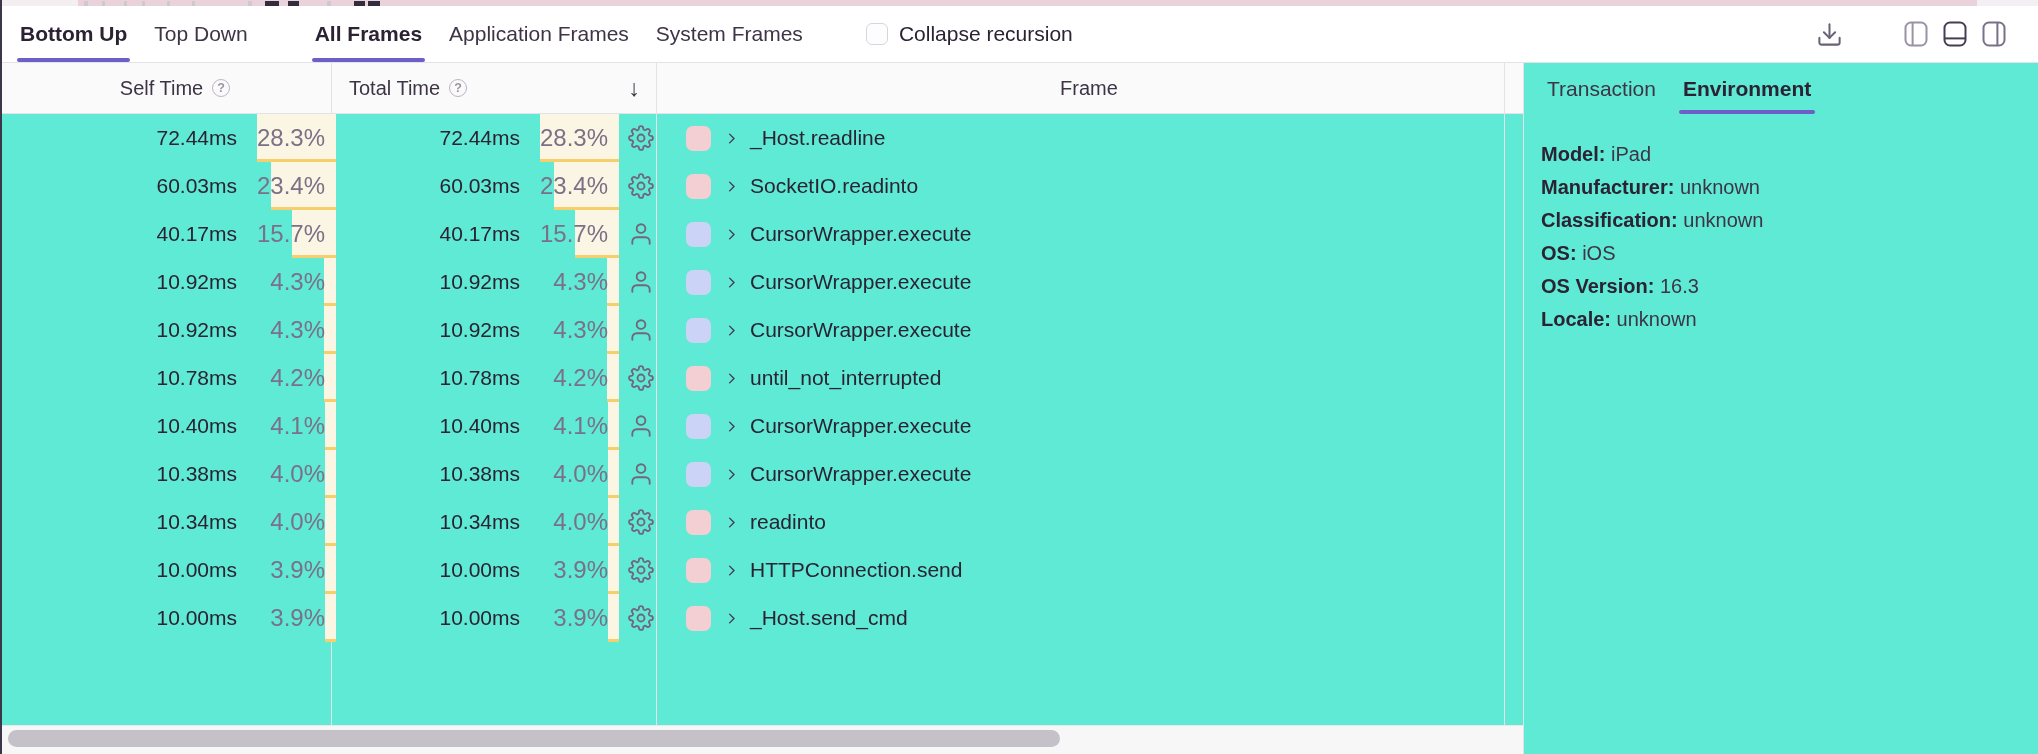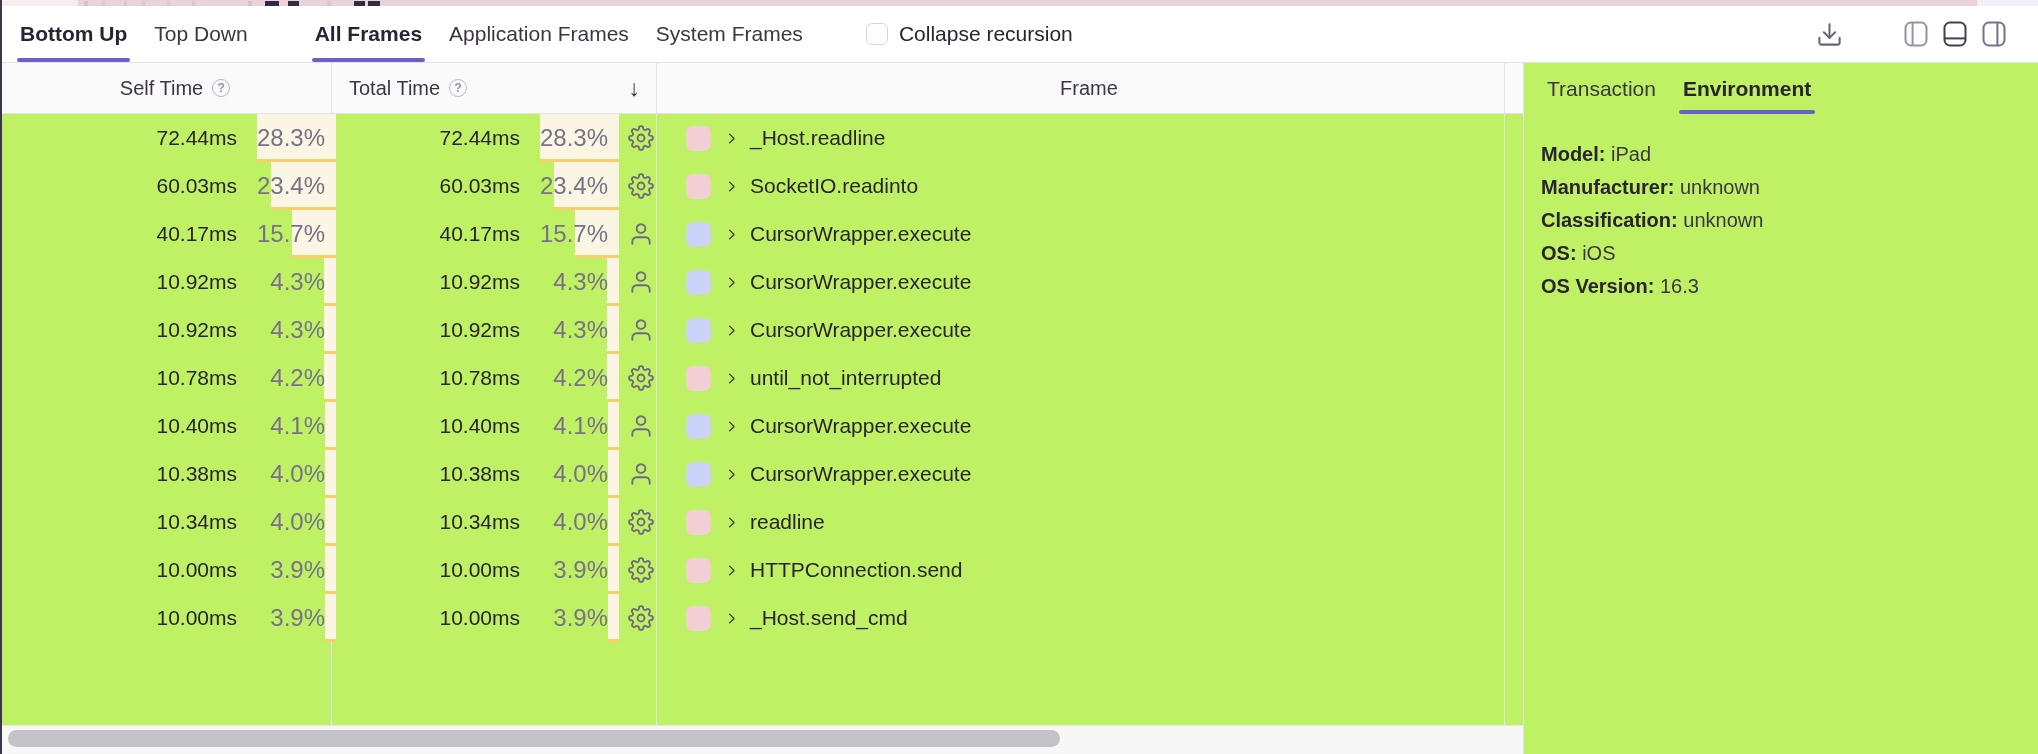--- a/index.html
+++ b/index.html
@@ -1,19 +1,19 @@
 <!DOCTYPE html>
 <html style="--accent: #6C5FC7; --bar-fill: #FBF6E3; --bar-edge: #F4CF6B;"><head>
 <meta charset="utf-8">
 <style>
   * { margin:0; padding:0; box-sizing:border-box; }
   html,body { width:2038px; height:754px; overflow:hidden; background:#fff;
     font-family:"Liberation Sans","DejaVu Sans",sans-serif; color:#2B2233; }
   .app { width:2038px; height:754px; border-left:2px solid #3D3549; position:relative;
-    display:flex; flex-direction:column; background:#bef264; }
+    display:flex; flex-direction:column; background:#5eead4; }
 
   
   .minimap { height:6px; position:relative; background:#EAD2DB; flex:0 0 auto; }
   .minimap .seg-left { position:absolute; left:0; top:0; bottom:0; width:76px; background:#F4EEF1; }
   .minimap .seg-right { position:absolute; right:0; top:0; bottom:0; width:61px; background:#F2EFF5; }
   .minimap .mk { position:absolute; top:1px; bottom:0; }
   .mk.light { background:#CFC8D2; }
   .mk.dark { background:#332C3E; }
 
   
@@ -476,21 +476,21 @@
 
       </div>
     </div>
     <div class="cell-frame">
       <div class="swatch" style="background: rgb(243, 207, 211);"></div>
       <div class="chev">
         <svg viewBox="0 0 24 24" width="15" height="15" fill="none" stroke="#433A4D" stroke-width="2.2" stroke-linecap="round" stroke-linejoin="round">
           <polyline points="9 5 16 12 9 19"></polyline>
         </svg>
       </div>
-      <span class="fname">readline</span>
+      <span class="fname">readinto</span>
     </div>
   </div>
 
   <div class="row">
     <div class="cell-self">
       <span class="ms">10.00ms</span>
       <div class="pctbox">
         <div class="pctbar" style="width: 10.842px;"></div>
         <span class="pct">3.9%</span>
       </div>
@@ -587,16 +587,20 @@
   <div class="env-row">
     <b>OS: </b>
     <span>iOS</span>
   </div>
 
   <div class="env-row">
     <b>OS Version: </b>
     <span>16.3</span>
   </div>
 
+  <div class="env-row">
+    <b>Locale: </b>
+    <span>unknown</span>
+  </div>
 </div>
     </div>
   </div>
 </div>
 
 </body></html>

